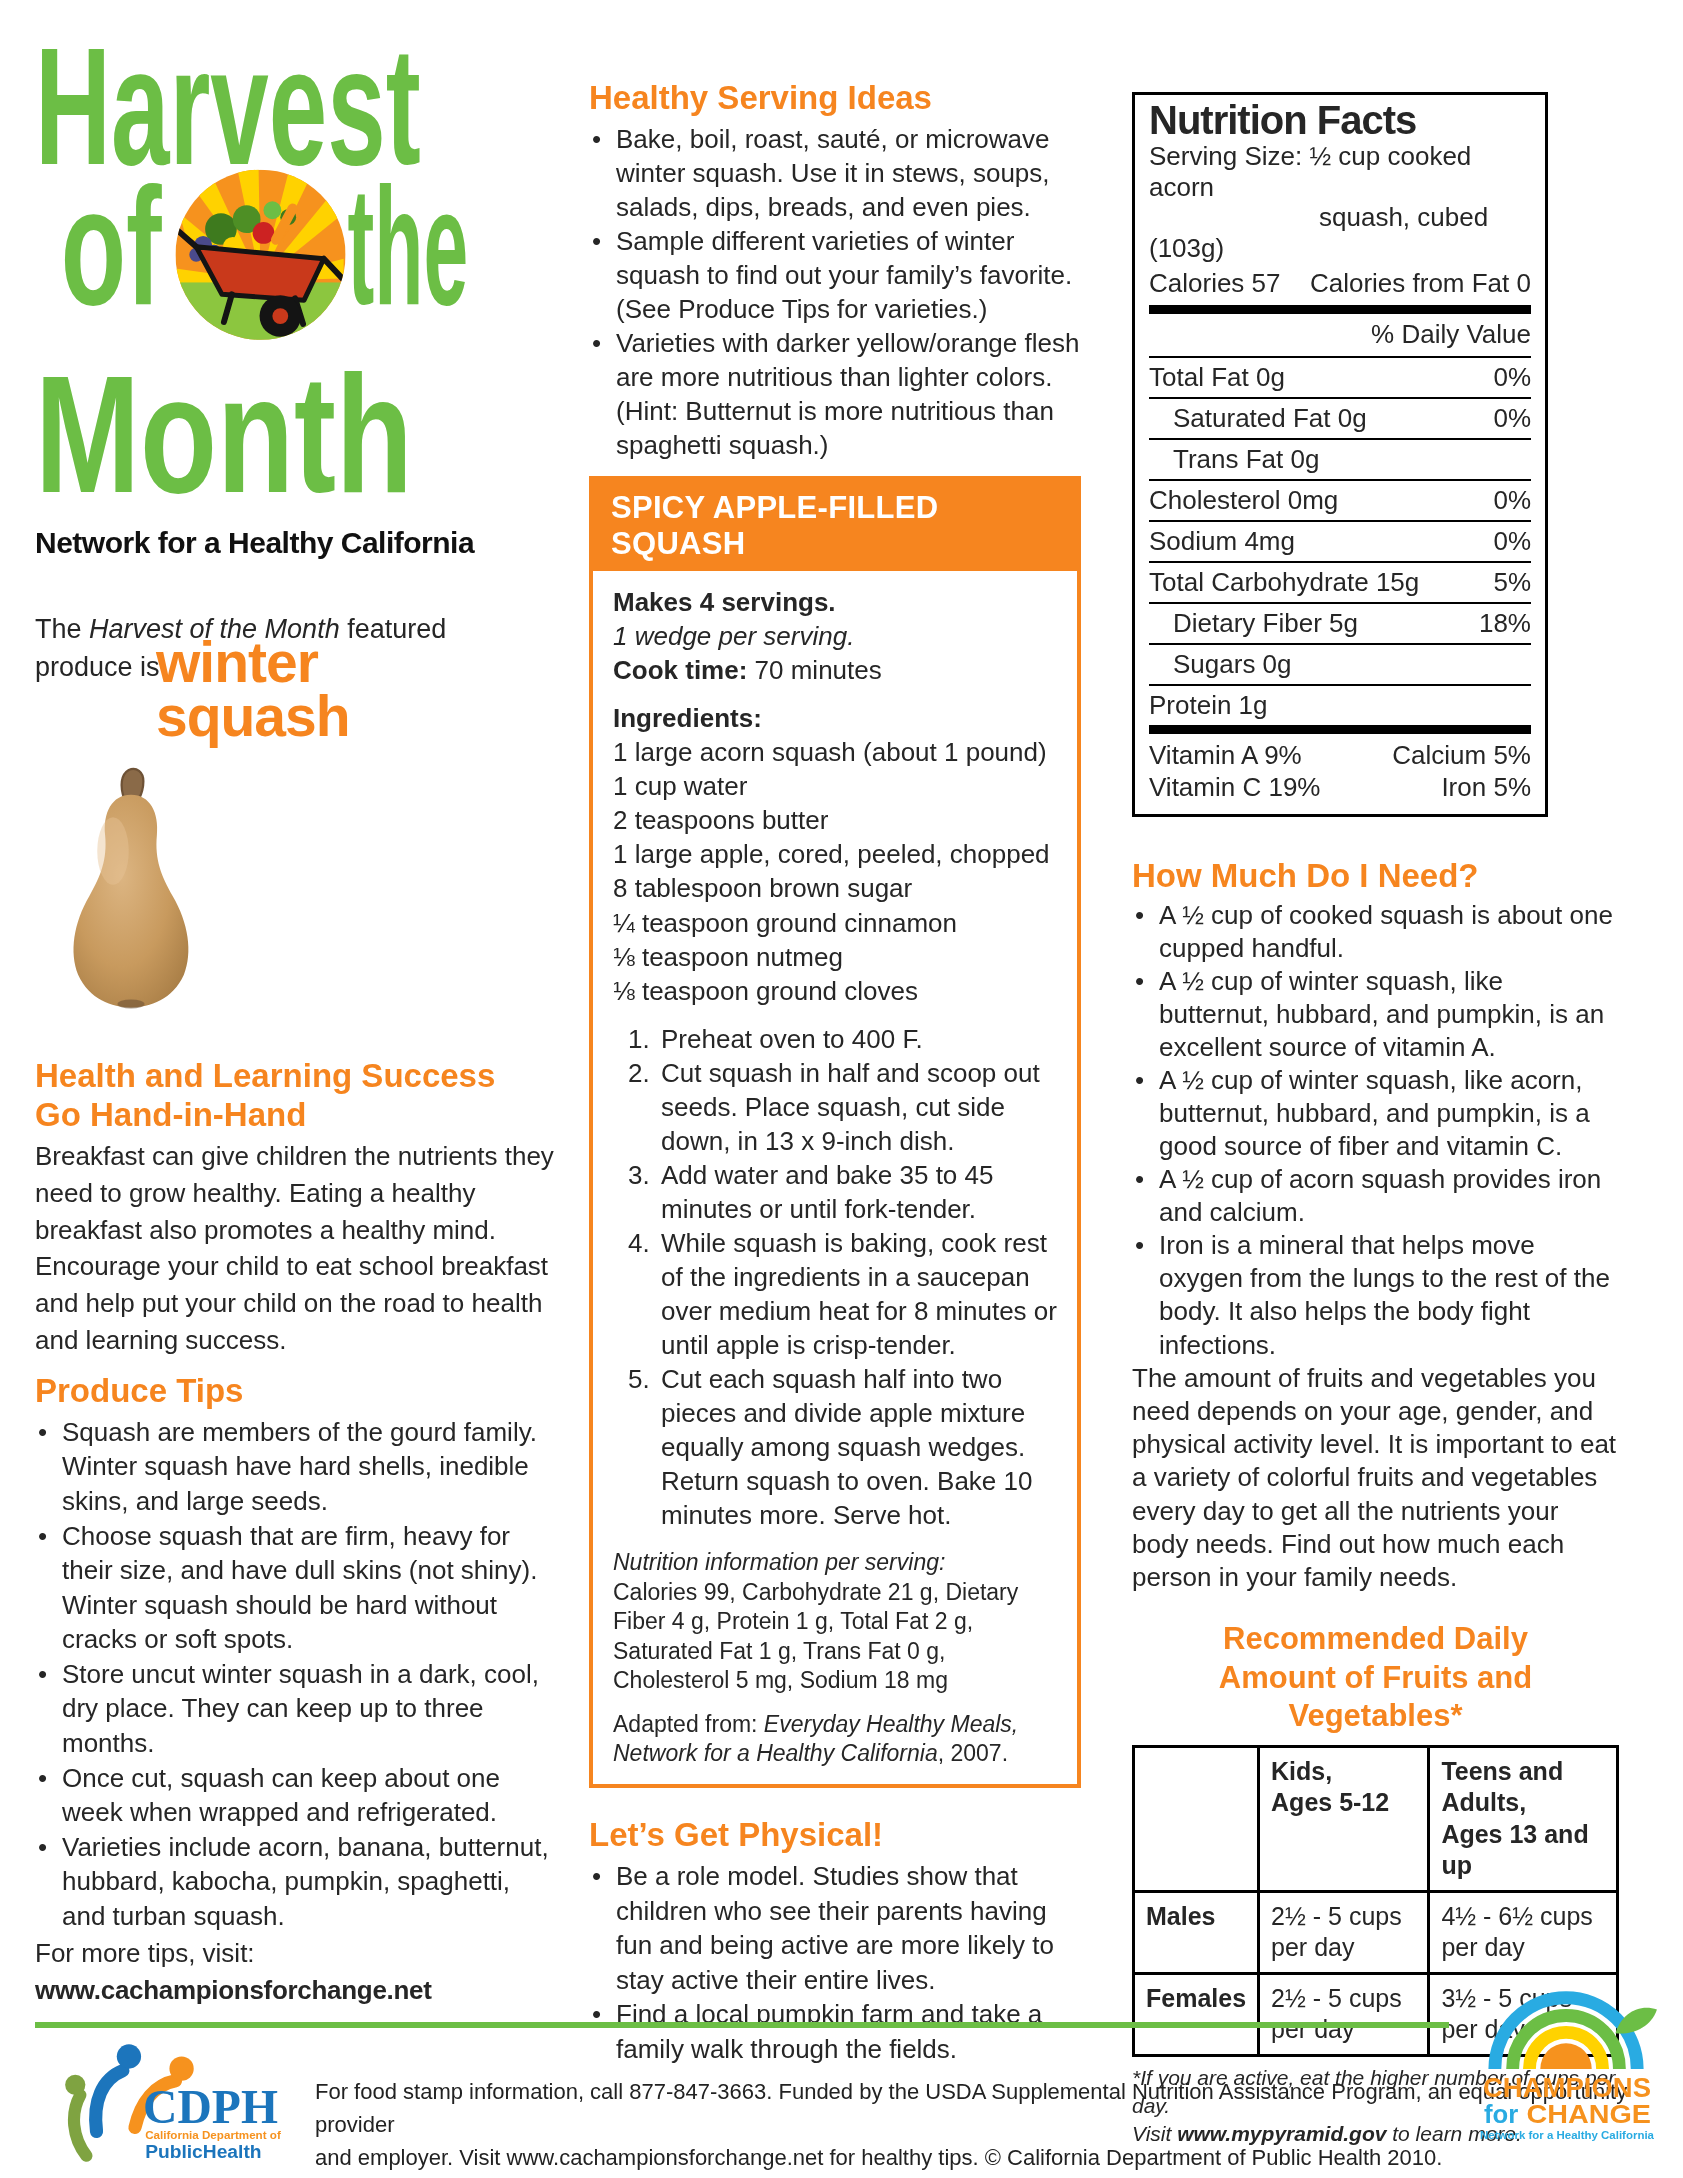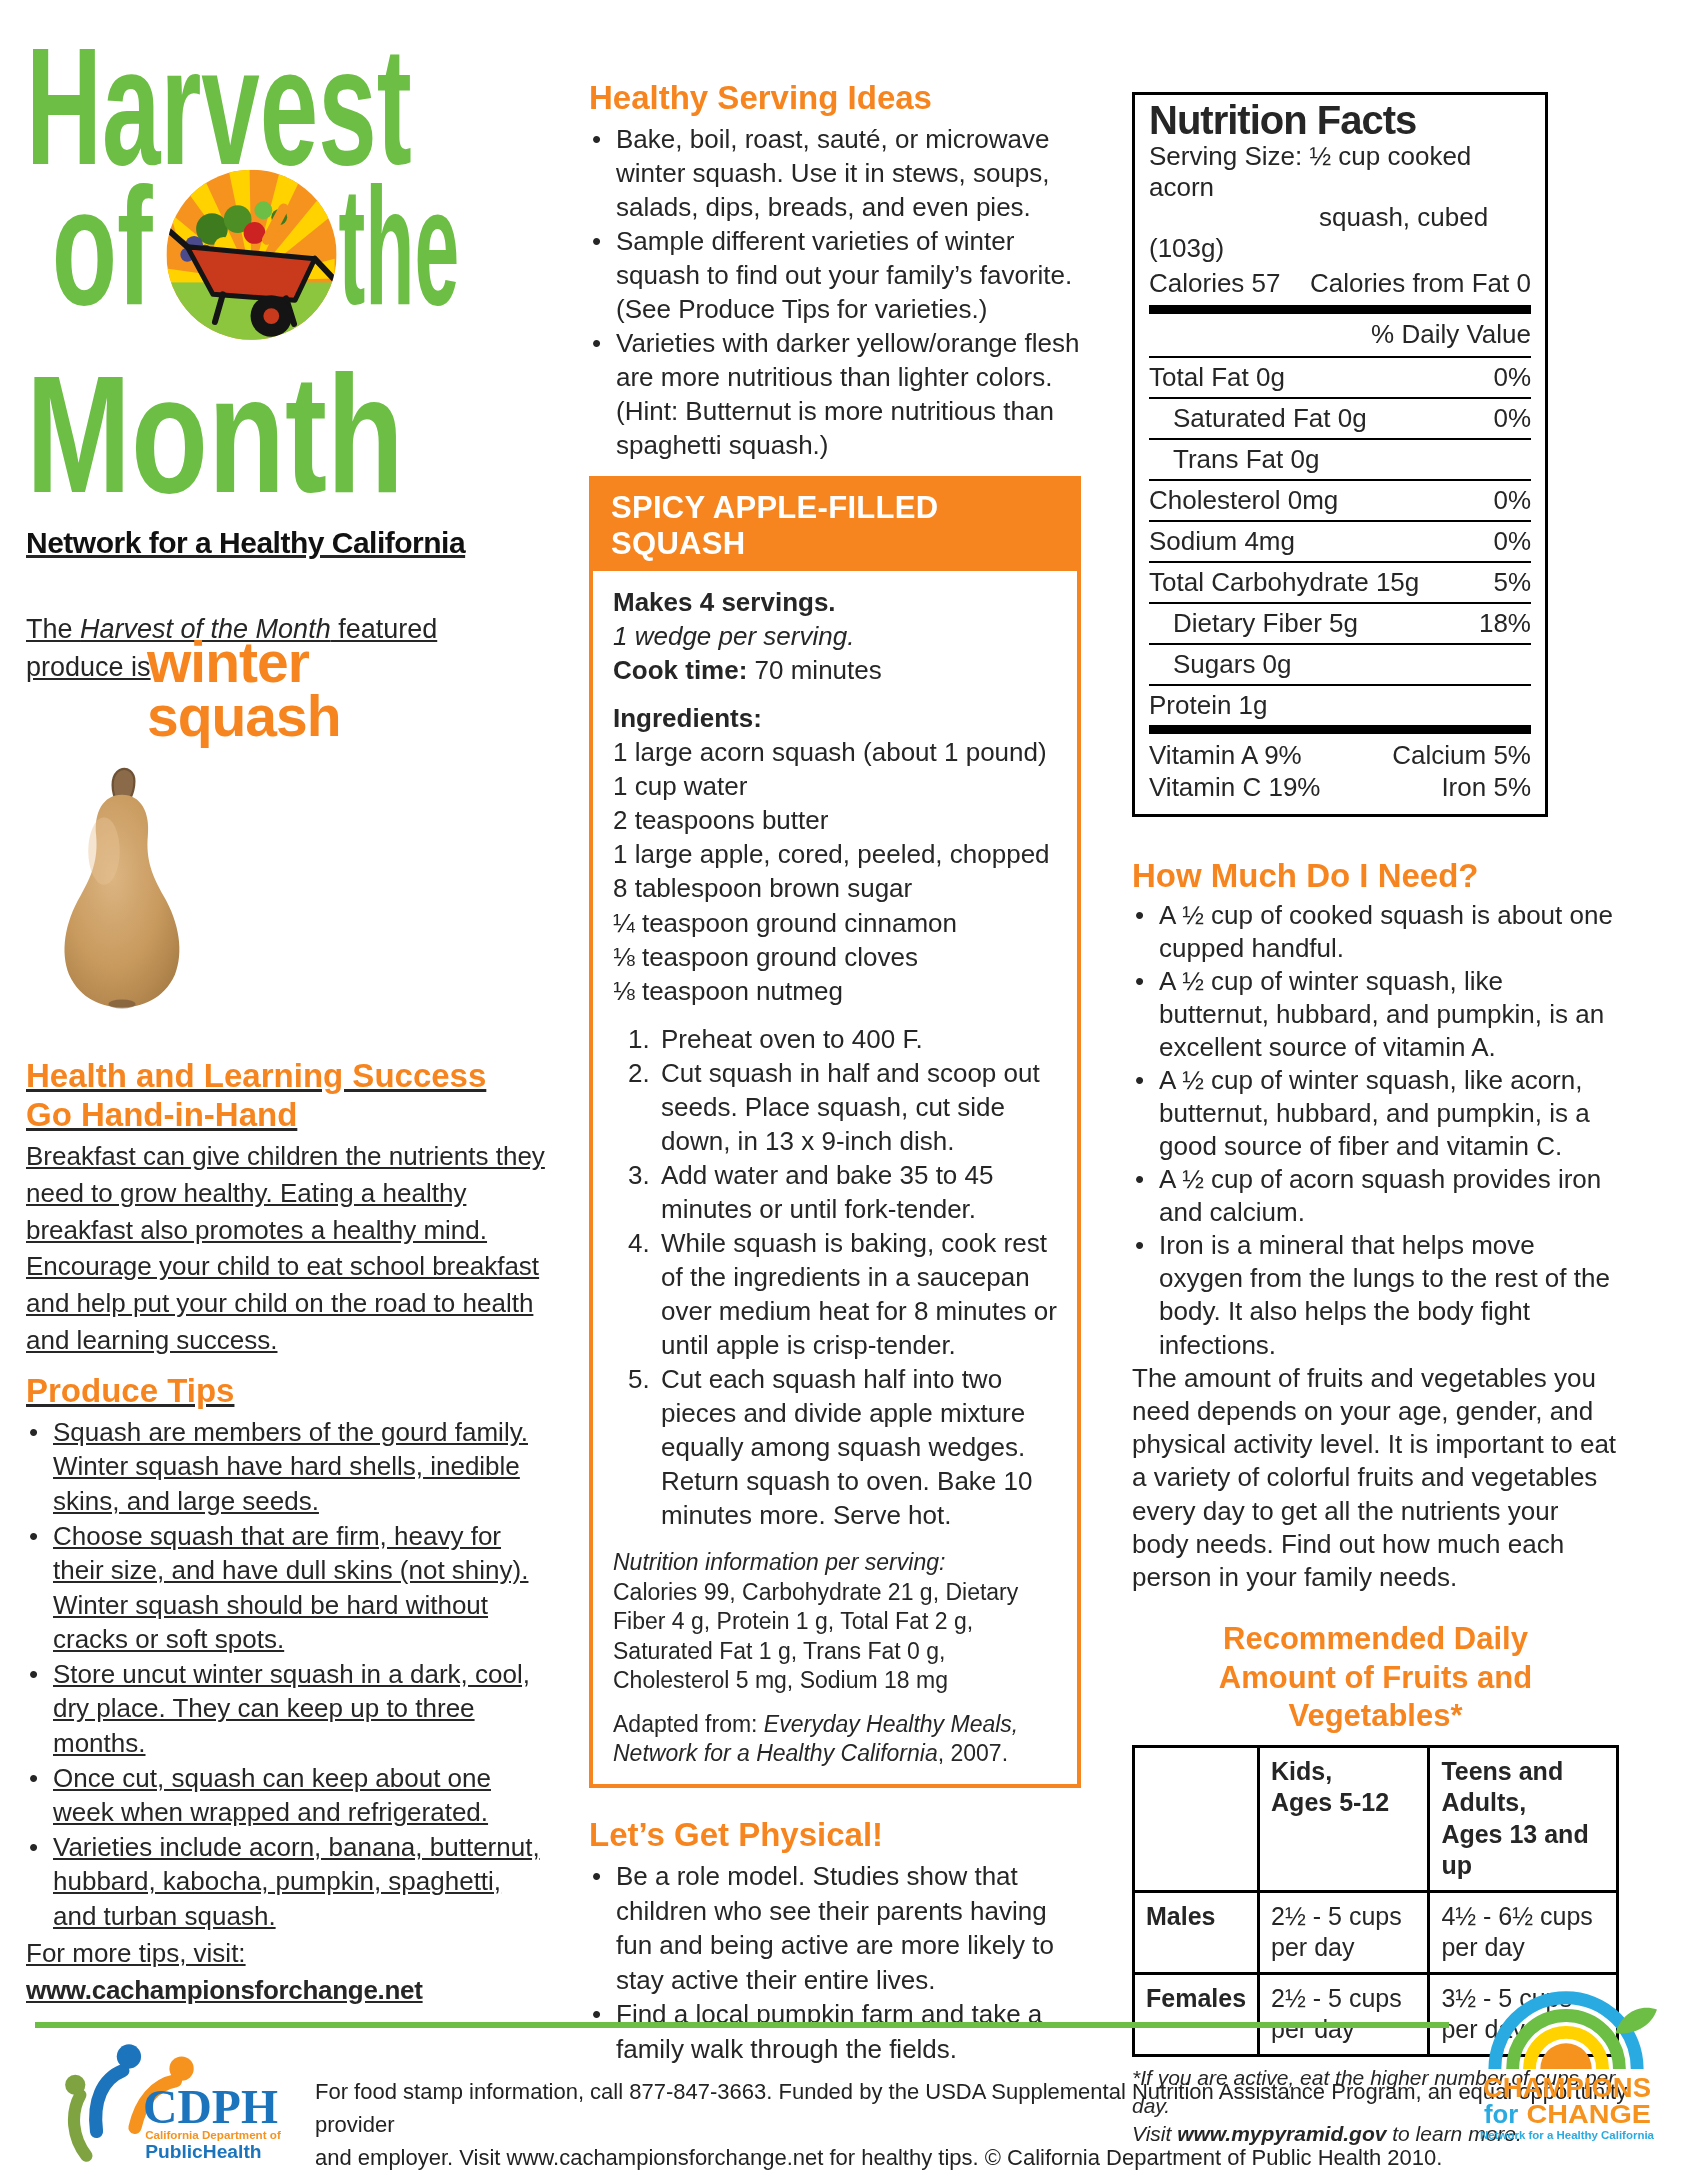--- a/index.html
+++ b/index.html
@@ -2,21 +2,21 @@
 <html><head>
 <meta charset="utf-8">
 <style>
   html,body { margin:0; padding:0; background:#888; }
   #page {
     position:relative; width:1683px; height:2178px; background:#ffffff;
     font-family:"Liberation Sans", sans-serif; color:#262626; overflow:hidden;
     margin:0 auto;
   }
   .col { position:absolute; }
-  #col1 { left:26px;  top:35px;  width:522px;text-decoration:underline; }
+  #col1 { left:35px;  top:35px;  width:522px; }
   #col2 { left:589px; top:79px;  width:492px; }
   #col3 { left:1132px;top:92px;  width:487px; }
 
   .orange-head { color:#F6851F; font-weight:bold; font-size:33px; line-height:1.17; margin:0; }
   .body-text  { font-size:26px; line-height:1.41; margin:0; }
 
   ul.dots { list-style:none; margin:4px 0 0 0; padding:0; }
   ul.dots li { position:relative; padding-left:27px; font-size:26px; line-height:1.33; }
   ul.dots li::before { content:"\2022"; position:absolute; left:3px; }
 
@@ -203,22 +203,22 @@
         <p class="recipe-line"><b>Cook time:</b><span> 70 minutes</span></p>
 
         <p class="recipe-line mt14"><b>Ingredients:</b></p>
         <ul class="recipe-ul">
           <li>1 large acorn squash (about 1 pound)</li>
           <li>1 cup water</li>
           <li>2 teaspoons butter</li>
           <li>1 large apple, cored, peeled, chopped</li>
           <li>8 tablespoon brown sugar</li>
           <li>¼ teaspoon ground cinnamon</li>
+          <li>⅛ teaspoon nutmeg</li>
           <li>⅛ teaspoon ground cloves</li>
-          <li>⅛ teaspoon nutmeg</li>
         </ul>
 
         <ol class="recipe-steps">
           <li>Preheat oven to 400 F.</li>
           <li>Cut squash in half and scoop out seeds. Place squash, cut side down, in 13 x 9-inch dish.</li>
           <li>Add water and bake 35 to 45 minutes or until fork-tender.</li>
           <li>While squash is baking, cook rest of the ingredients in a saucepan over medium heat for 8 minutes or until apple is crisp-tender.</li>
           <li>Cut each squash half into two pieces and divide apple mixture equally among squash wedges. Return squash to oven. Bake 10 minutes more. Serve hot.</li>
         </ol>
 

